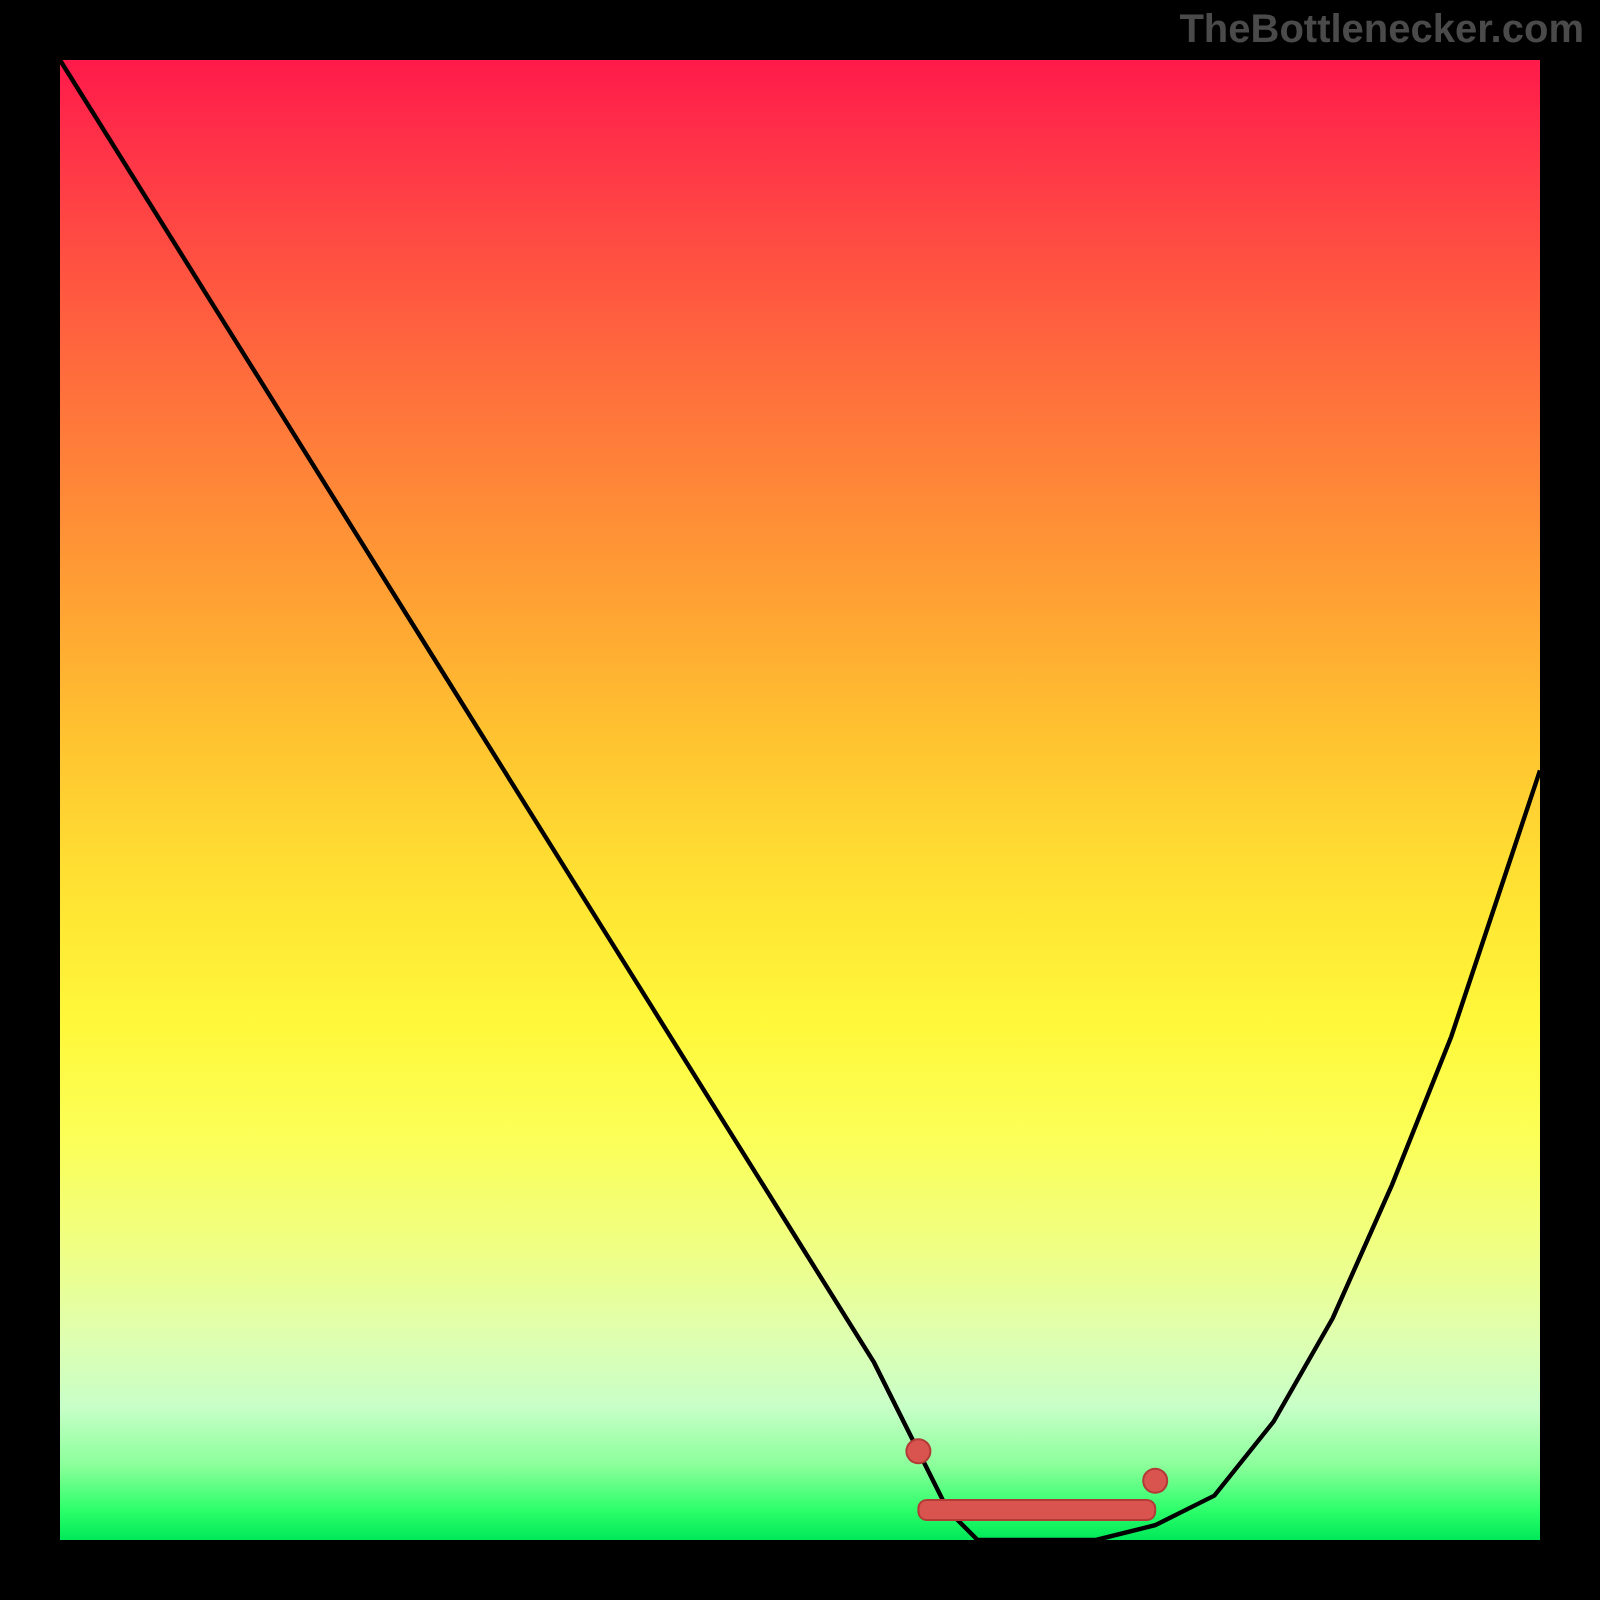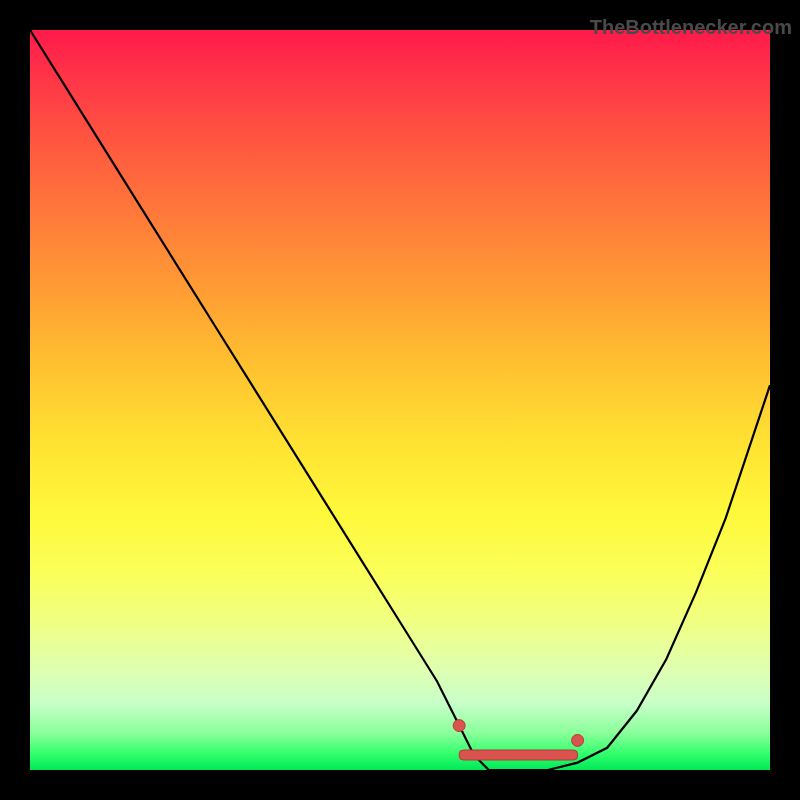--- a/index.html
+++ b/index.html
@@ -6,21 +6,21 @@
   body {
     width: 800px;
     height: 800px;
     background: #000;
     position: relative;
     font-family: Arial, sans-serif;
     overflow: hidden;
   }
   .attribution {
     position: absolute;
-    top: 16px;
+    top: 4px;
     right: 8px;
     color: #4a4a4a;
     font-size: 20px;
     font-weight: bold;
     z-index: 10;
   }
   .plot-area {
     position: absolute;
     left: 30px;
     top: 30px;

